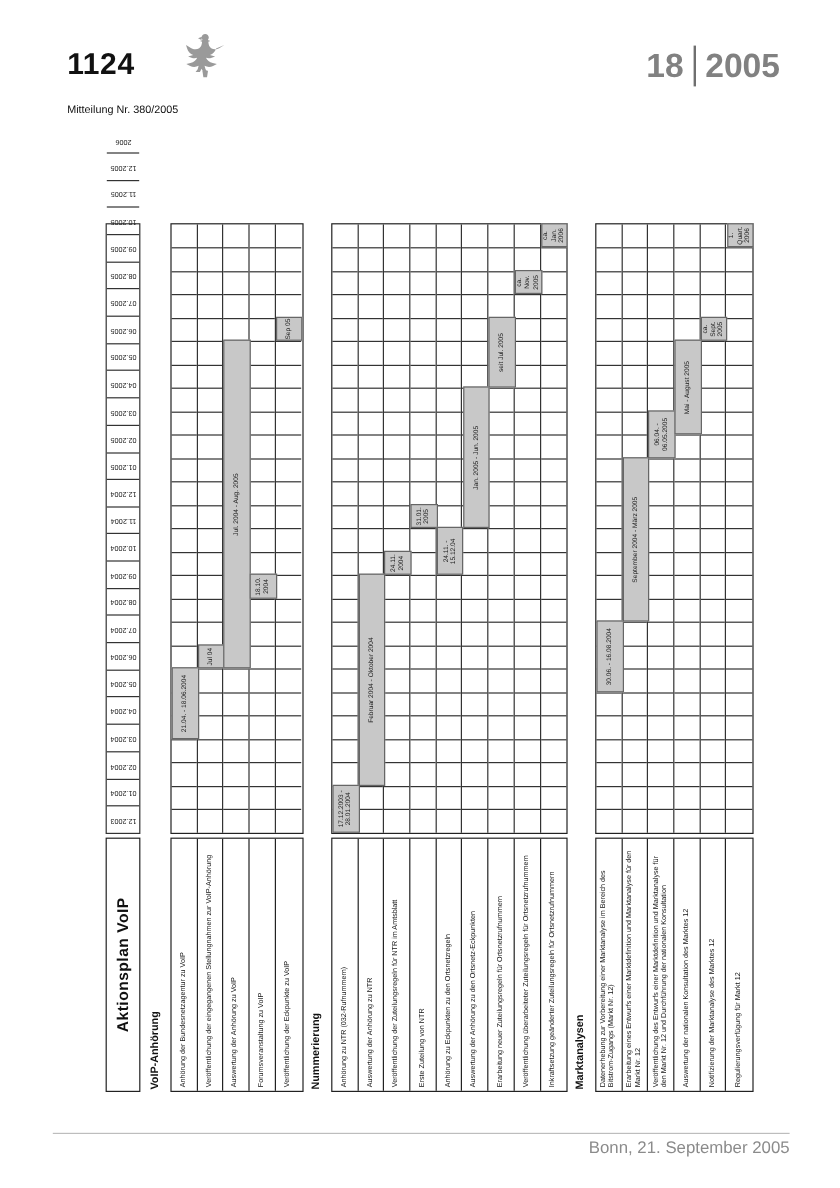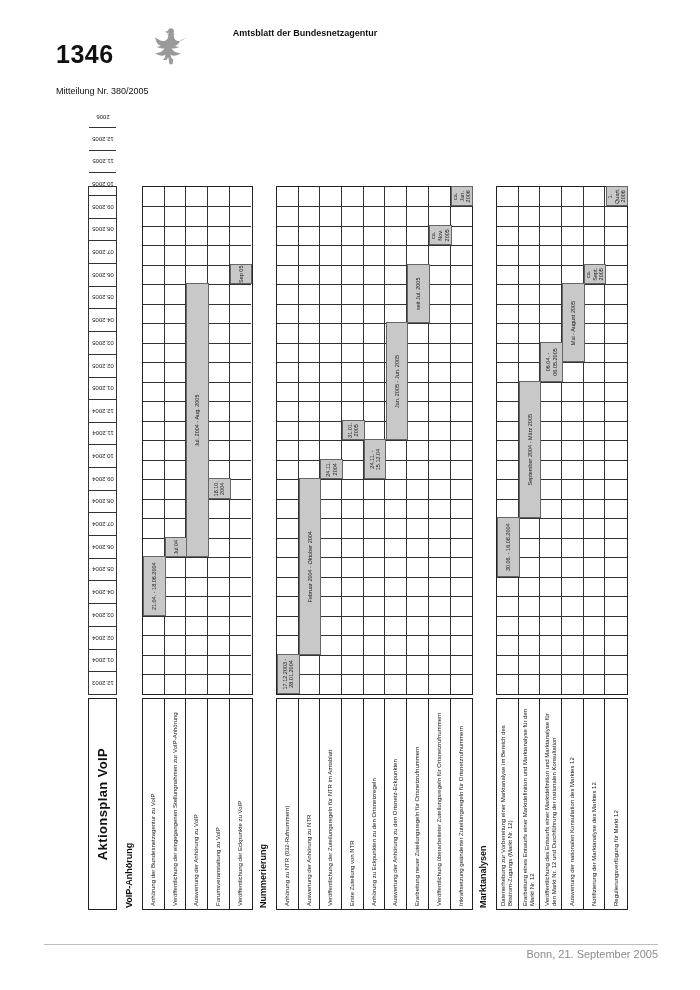--- a/index.html
+++ b/index.html
@@ -12,21 +12,21 @@
   .eagle { position:absolute; left:151px; top:25px; }
   .masthead { position:absolute; left:160px; top:27px; width:290px; text-align:center; }
   .masthead .m1, .masthead .m2 { font-size:9px; font-weight:bold; line-height:12.5px; white-space:nowrap; }
   .masthead .m3 { font-size:8px; color:#8a8a8a; line-height:11px; margin-top:3px; white-space:nowrap; }
   .issue { position:absolute; top:38px; right:50px; display:flex; align-items:center; }
   .issue .num { font-size:28px; font-weight:bold; color:#818181; line-height:30px; }
   .issue .div { width:2px; height:34px; background:#6f6f6f; margin:0 8px; }
   .notice { position:absolute; left:56px; top:86px; font-size:9px; }
   
   .footer-rule { position:absolute; left:44px; top:944px; width:614px; height:1px; background:#bdbdbd; }
-  .footer-date { position:absolute; left:358px; top:948px; width:300px; text-align:right; font-size:11px; color:#8b8b8b; }
+  .footer-date { position:absolute; left:358px; top:948px; width:300px; text-align:right; font-size:14px; color:#8b8b8b; }
   
   #gantt { position:absolute; left:-3px; top:279px; width:722px; height:540px; transform:rotate(-90deg); }
   #gantt * { box-sizing:border-box; }
   .title-cell {
     position:absolute; left:0; top:0; width:212px; height:29px; border:1.5px solid #222;
     display:flex; align-items:center; justify-content:center;
     font-size:13px; font-weight:bold; letter-spacing:.4px;
   }
   #date-row { position:absolute; top:0; display:flex; border:1px solid #333; }
   .datecell { flex:0 0 19.5px; border-right:1px solid #333; display:flex; align-items:center; justify-content:center; overflow:visible; }
@@ -44,34 +44,38 @@
     position:absolute; background:#c8c8c8; border:1px solid #666; z-index:2;
     display:flex; align-items:center; justify-content:center;
     font-size:5.5px; line-height:1.2; color:#1a1a1a; text-align:center; white-space:pre-line; overflow:hidden;
   }
 </style>
 </head>
 <body>
 
 <div id="page">
 
-  <div class="page-number">1346</div>
+  <div class="page-number">1124</div>
 
   <svg class="eagle" width="40" height="44" viewBox="0 0 60 64">
     <g fill="#9a9a9a">
       <path d="M30 4c-2.5 0-4.5 2-4.5 4.5 0 1.2.5 2.3 1.2 3.1l-3.2 1 2.6 1.2c-.4 4.5-1.2 6.5-3.6 7.9-3.8 2.2-8.2 1.4-12.4-1.6L6 17.6l1.4 4.6c1.2 4 3.8 6.8 7.6 8.2l-6.4 1.6 4.2 1.6c2.4.9 4.9 1 7.2.2-1.4 3.4-4.2 5.6-8.4 6.6l-5.2 1.2 4.8 2.4c3.4 1.7 7.3 1.6 10.6-.2l-1.2 4.2-2.6 3.4h5.4l2.1-4 2.1 4h5.4l-2.6-3.4-1.2-4.2c3.3 1.8 7.2 1.9 10.6.2l4.8-2.4-5.2-1.2c-4.2-1-7-3.2-8.4-6.6 2.3.8 4.8.7 7.2-.2l4.2-1.6-6.4-1.6c3.8-1.4 6.4-4.2 7.6-8.2L54 17.6l-4.1 2.5c-4.2 3-8.6 3.8-12.4 1.6-2.4-1.4-3.2-3.4-3.6-7.9l2.6-1.2-3.2-1c.7-.8 1.2-1.9 1.2-3.1C34.5 6 32.5 4 30 4z"></path>
       <path d="M26 7.5l-5 1.8 4.3 2.1z"></path>
       <path d="M26.5 50h7l-1.2 8h-4.6z"></path>
     </g>
   </svg>
 
   <div class="masthead">
-    <div class="m1">Amtsblatt der Bundesnetzagentur</div>
   </div>
 
+  <div class="issue">
+    <span class="num">18</span>
+    <span class="div"></span>
+    <span class="num">2005</span>
+  </div>
 
   <div class="notice">Mitteilung Nr. 380/2005</div>
 
   <div id="gantt">
     <div class="title-cell">Aktionsplan VoIP</div>
     <div id="date-row" style="left: 215px; width: 509px; height: 29px;">
         <div class="datecell">
           <span>12.2003</span>
         </div>
         <div class="datecell">

